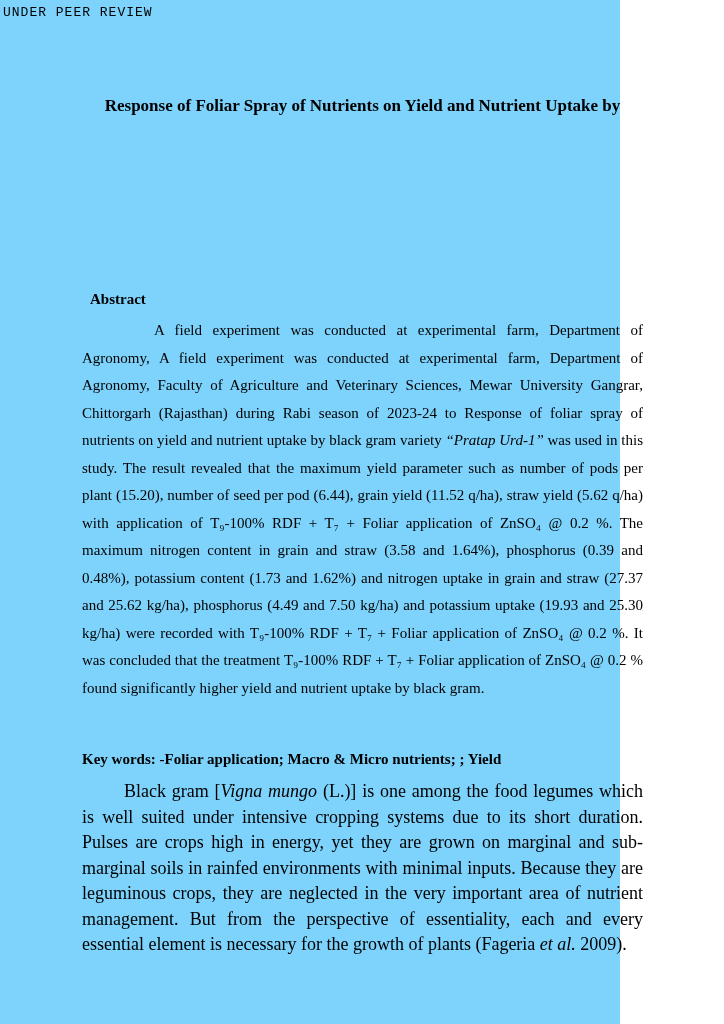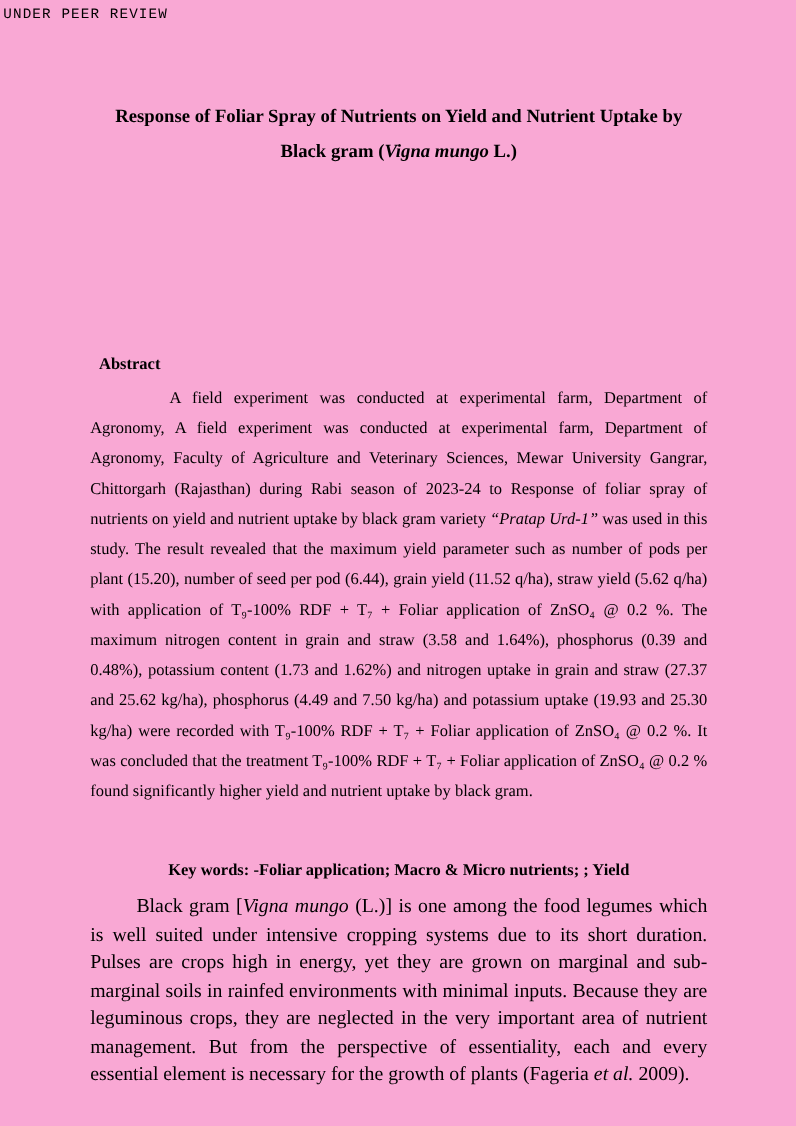--- a/index.html
+++ b/index.html
@@ -5,23 +5,23 @@
   * { box-sizing: border-box; }
   html, body { margin: 0; padding: 0; }
   body {
     width: 724px;
     height: 1024px;
     background: #ffffff;
     overflow: hidden;
   }
   .page {
     position: relative;
-    width: 724px;
+    width: 620px;
     height: 1024px;
-    background: #f9a8d4;
+    background: #7dd3fc;
     color: #000000;
     font-family: "Liberation Serif", "DejaVu Serif", serif;
   }
   .watermark {
     position: absolute;
     top: 5px;
     left: 3px;
     font-family: "Liberation Mono", "DejaVu Sans Mono", monospace;
     font-size: 13px;
     letter-spacing: 1px;
@@ -52,21 +52,20 @@
     font-size: 15px;
     line-height: 27.5px;
     text-align: justify;
     text-indent: 72px;
   }
   .keywords {
     margin: 48px 0 0 0;
     font-size: 15px;
     font-weight: bold;
     line-height: 19px;
-    text-align: center;
   }
   .section-heading {
     margin: 20px 0 0 0;
     font-size: 15px;
     font-weight: bold;
     line-height: 19px;
   }
   .intro-body {
     margin: 10px 0 0 0;
     font-size: 18px;
@@ -78,21 +77,21 @@
 </style>
 </head>
 <body>
 
 <div class="page">
 
   <div class="watermark">UNDER PEER REVIEW</div>
 
   <div class="content">
 
-    <h1 class="title"><span>Response of Foliar Spray of Nutrients on Yield and Nutrient Uptake by</span><br><span><span>Black gram (</span><i>Vigna mungo</i><span> L.)</span></span></h1>
+    <h1 class="title"><span>Response of Foliar Spray of Nutrients on Yield and Nutrient Uptake by</span><br></h1>
 
     <h2 class="abstract-heading">Abstract</h2>
 
     <p class="abstract-body"><span>A field experiment was conducted at experimental farm, Department of Agronomy, A field experiment was conducted at experimental farm, Department of Agronomy, Faculty of Agriculture and Veterinary Sciences, Mewar University Gangrar, Chittorgarh (Rajasthan) during Rabi season of 2023-24 to Response of foliar spray of nutrients on yield and nutrient uptake by black gram variety </span><i>“Pratap Urd-1”</i><span> was used in this study. The result revealed that the maximum yield parameter such as number of pods per plant (15.20), number of seed per pod (6.44), grain yield (11.52 q/ha), straw yield (5.62 q/ha) with application of T₉-100% RDF + T₇ + Foliar application of ZnSO₄ @ 0.2 %. The maximum nitrogen content in grain and straw (3.58 and 1.64%), phosphorus (0.39 and 0.48%), potassium content (1.73 and 1.62%) and nitrogen uptake in grain and straw (27.37 and 25.62 kg/ha), phosphorus (4.49 and 7.50 kg/ha) and potassium uptake (19.93 and 25.30 kg/ha) were recorded with T₉-100% RDF + T₇ + Foliar application of ZnSO₄ @ 0.2 %. It was concluded that the treatment T₉-100% RDF + T₇ + Foliar application of ZnSO₄ @ 0.2 % found significantly higher yield and nutrient uptake by black gram.</span></p>
 
     <p class="keywords">Key words: -Foliar application; Macro &amp; Micro nutrients; ; Yield</p>
 
 
     <p class="intro-body"><span>Black gram [</span><i>Vigna mungo</i><span> (L.)] is one among the food legumes which is well suited under intensive cropping systems due to its short duration. Pulses are crops high in energy, yet they are grown on marginal and sub-marginal soils in rainfed environments with minimal inputs. Because they are leguminous crops, they are neglected in the very important area of nutrient management. But from the perspective of essentiality, each and every essential element is necessary for the growth of plants (Fageria </span><i>et al.</i><span> 2009).</span></p>
 

